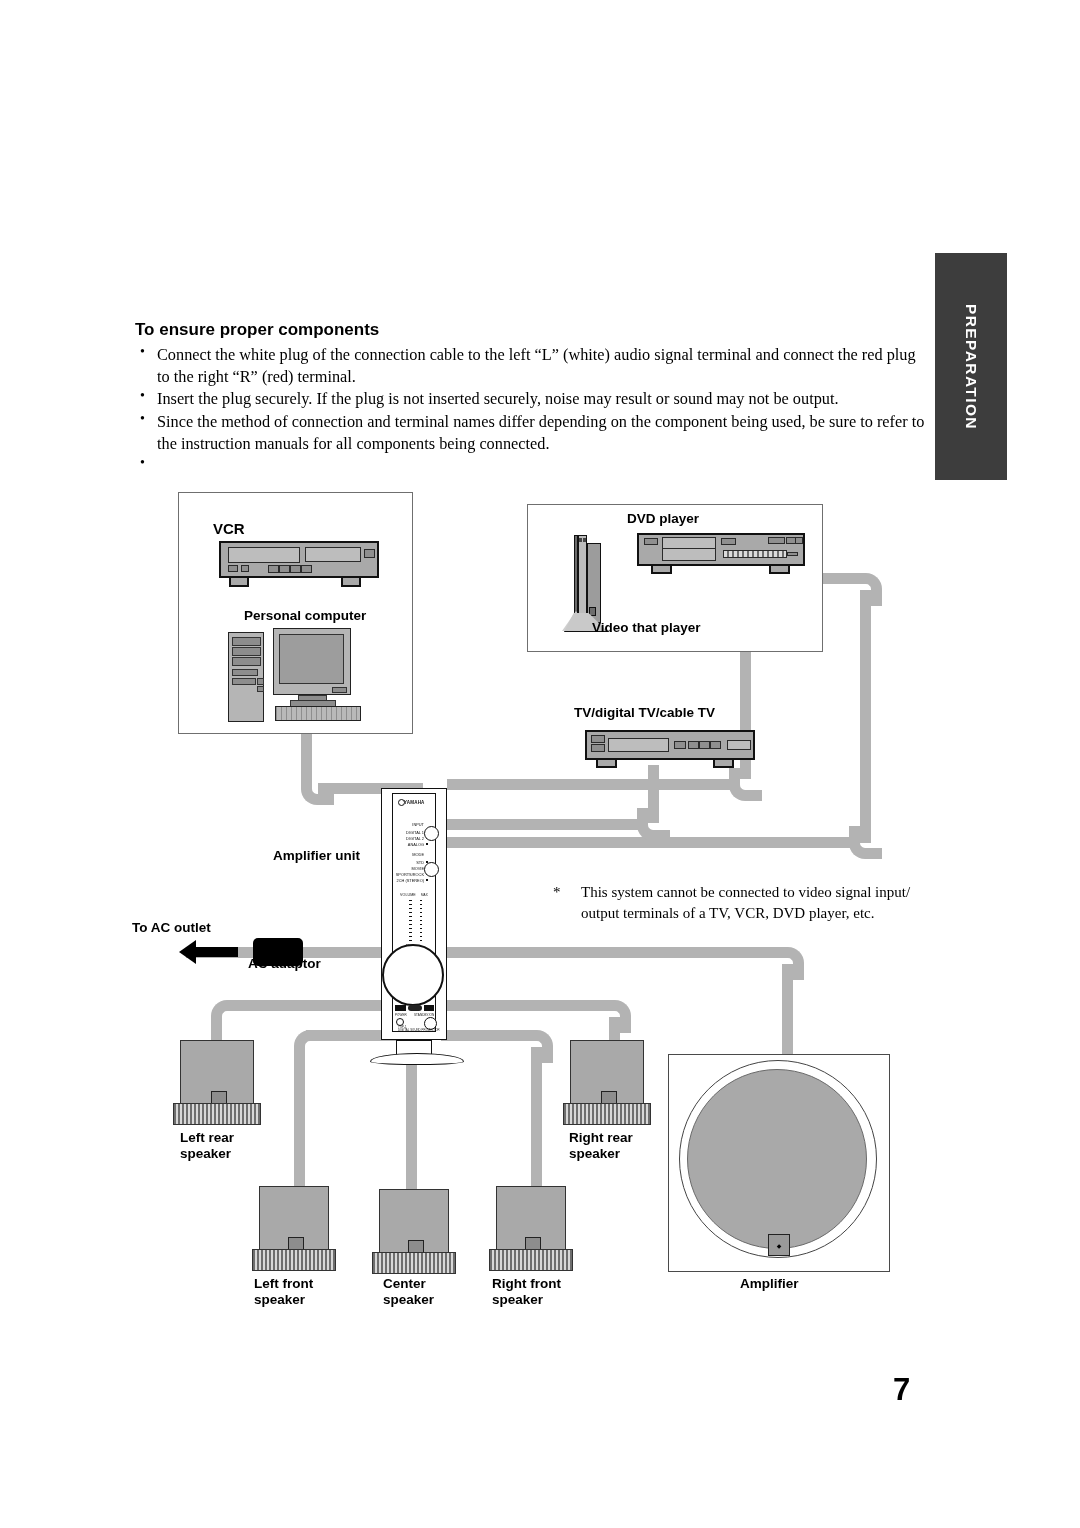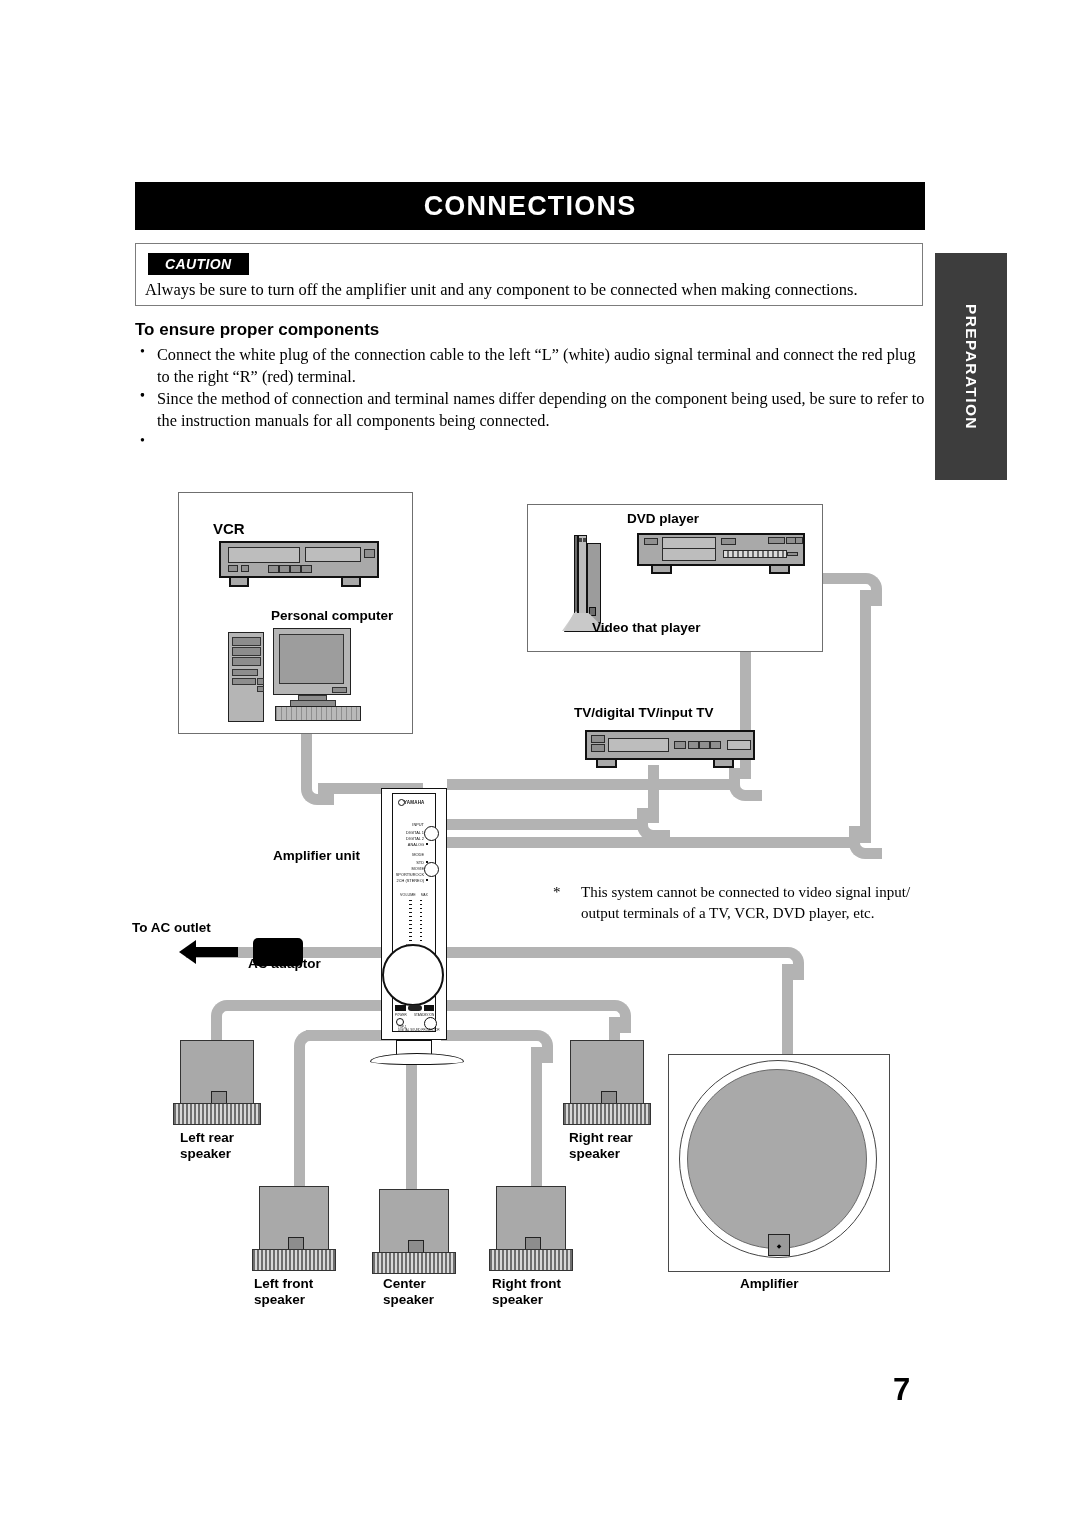--- a/index.html
+++ b/index.html
@@ -135,31 +135,26 @@
     background-image:repeating-linear-gradient(90deg,#8e8e8e 0 1px,transparent 1px 5px);}
 
   
   .gc{position:absolute;}
 </style>
 </head>
 <body>
 
 <div class="page">
 
-  <div class="title-bar">CONNECTIONS</div>
-
-  <div class="caution-box">
-    <div class="caution-tag">CAUTION</div>
-    <div class="caution-text">Always be sure to turn off the amplifier unit and any component to be connected when making connections.</div>
-  </div>
+
 
   <div class="sub-head">To ensure proper components</div>
   <div class="bullets">
     <div class="bullet"><span class="dot">•</span><span>Connect the white plug of the connection cable to the left “L” (white) audio signal terminal and connect the red plug to the right “R” (red) terminal.</span></div>
-    <div class="bullet"><span class="dot">•</span></div>
+    <div class="bullet"><span class="dot">•</span><span>Insert the plug securely. If the plug is not inserted securely, noise may result or sound may not be output.</span></div>
     <div class="bullet"><span class="dot">•</span><span>Since the method of connection and terminal names differ depending on the component being used, be sure to refer to the instruction manuals for all components being connected.</span></div>
     <div class="bullet"><span class="dot">•</span></div>
   </div>
 
   <div class="side-tab">
     <span>PREPARATION</span>
   </div>
 
   <div class="page-num">7</div>
 
@@ -218,21 +213,21 @@
       <div class="slot-d" style="left:9px;top:24px;width:8px;height:5px;"></div>
       <div class="slot-d" style="left:22px;top:24px;width:6px;height:5px;"></div>
       <div class="slot-d" style="left:49px;top:24px;width:9px;height:6px;"></div>
       <div class="slot-d" style="left:60px;top:24px;width:9px;height:6px;"></div>
       <div class="slot-d" style="left:71px;top:24px;width:9px;height:6px;"></div>
       <div class="slot-d" style="left:82px;top:24px;width:9px;height:6px;"></div>
       <div class="foot" style="left:10px;top:37px;width:16px;height:7px;"></div>
       <div class="foot" style="left:122px;top:37px;width:16px;height:7px;"></div>
     </div>
 
-    <div class="lbl" style="left:231px;top:608px;padding-left:40px;">Personal computer</div>
+    <div class="lbl" style="left:204px;top:608px;padding-left:40px;">Personal computer</div>
 
     <div class="dev" style="left:228px;top:628px;width:150px;height:95px;">
       <div class="pc-tower" style="left:0px;top:4px;width:36px;height:90px;"></div>
       <div class="pc-line" style="left:4px;top:9px;width:27px;height:7px;"></div>
       <div class="pc-line" style="left:4px;top:19px;width:27px;height:7px;"></div>
       <div class="pc-line" style="left:4px;top:29px;width:27px;height:7px;"></div>
       <div class="pc-line" style="left:4px;top:41px;width:24px;height:5px;"></div>
       <div class="pc-line" style="left:4px;top:50px;width:22px;height:5px;"></div>
       <div class="pc-line" style="left:29px;top:50px;width:5px;height:5px;"></div>
       <div class="pc-line" style="left:29px;top:58px;width:5px;height:4px;"></div>
@@ -268,21 +263,21 @@
       <div style="position:absolute;left:16px;top:0px;width:9px;height:88px;background:#bcbcbc;border:1.3px solid #111;box-sizing:border-box;"></div>
       <div style="position:absolute;left:25px;top:8px;width:14px;height:80px;background:#9c9c9c;border:1.3px solid #111;box-sizing:border-box;"></div>
       <div style="position:absolute;left:17px;top:3px;width:3px;height:4px;background:#444;"></div>
       <div style="position:absolute;left:21px;top:3px;width:3px;height:4px;background:#444;"></div>
       <div style="position:absolute;left:27px;top:72px;width:7px;height:9px;background:#6d6d6d;border:1px solid #111;box-sizing:border-box;"></div>
       <div style="position:absolute;left:0px;top:76px;width:0;height:0;border-left:14px solid transparent;border-right:12px solid transparent;border-bottom:20px solid #d0d0d0;"></div>
       <div style="position:absolute;left:2px;top:78px;width:44px;height:18px;clip-path:polygon(22% 0,56% 0,100% 100%,0 100%);background:#c9c9c9;border-bottom:1.4px solid #111;"></div>
     </div>
     <div class="lbl" style="left:592px;top:620px;">Video that player</div>
 
-    <div class="lbl" style="left:574px;top:705px;">TV/digital TV/input TV</div>
+    <div class="lbl" style="left:574px;top:705px;">TV/digital TV/cable TV</div>
     <div class="dev" style="left:585px;top:730px;width:170px;height:30px;">
       <div class="dev-body"></div>
       <div class="slot-d" style="left:6px;top:5px;width:12px;height:6px;"></div>
       <div class="slot-d" style="left:6px;top:14px;width:12px;height:6px;"></div>
       <div class="slot" style="left:23px;top:8px;width:59px;height:12px;"></div>
       <div class="slot-d" style="left:89px;top:11px;width:10px;height:6px;"></div>
       <div class="slot-d" style="left:103px;top:11px;width:9px;height:6px;"></div>
       <div class="slot-d" style="left:114px;top:11px;width:9px;height:6px;"></div>
       <div class="slot-d" style="left:125px;top:11px;width:9px;height:6px;"></div>
       <div class="slot" style="left:142px;top:10px;width:22px;height:8px;"></div>

